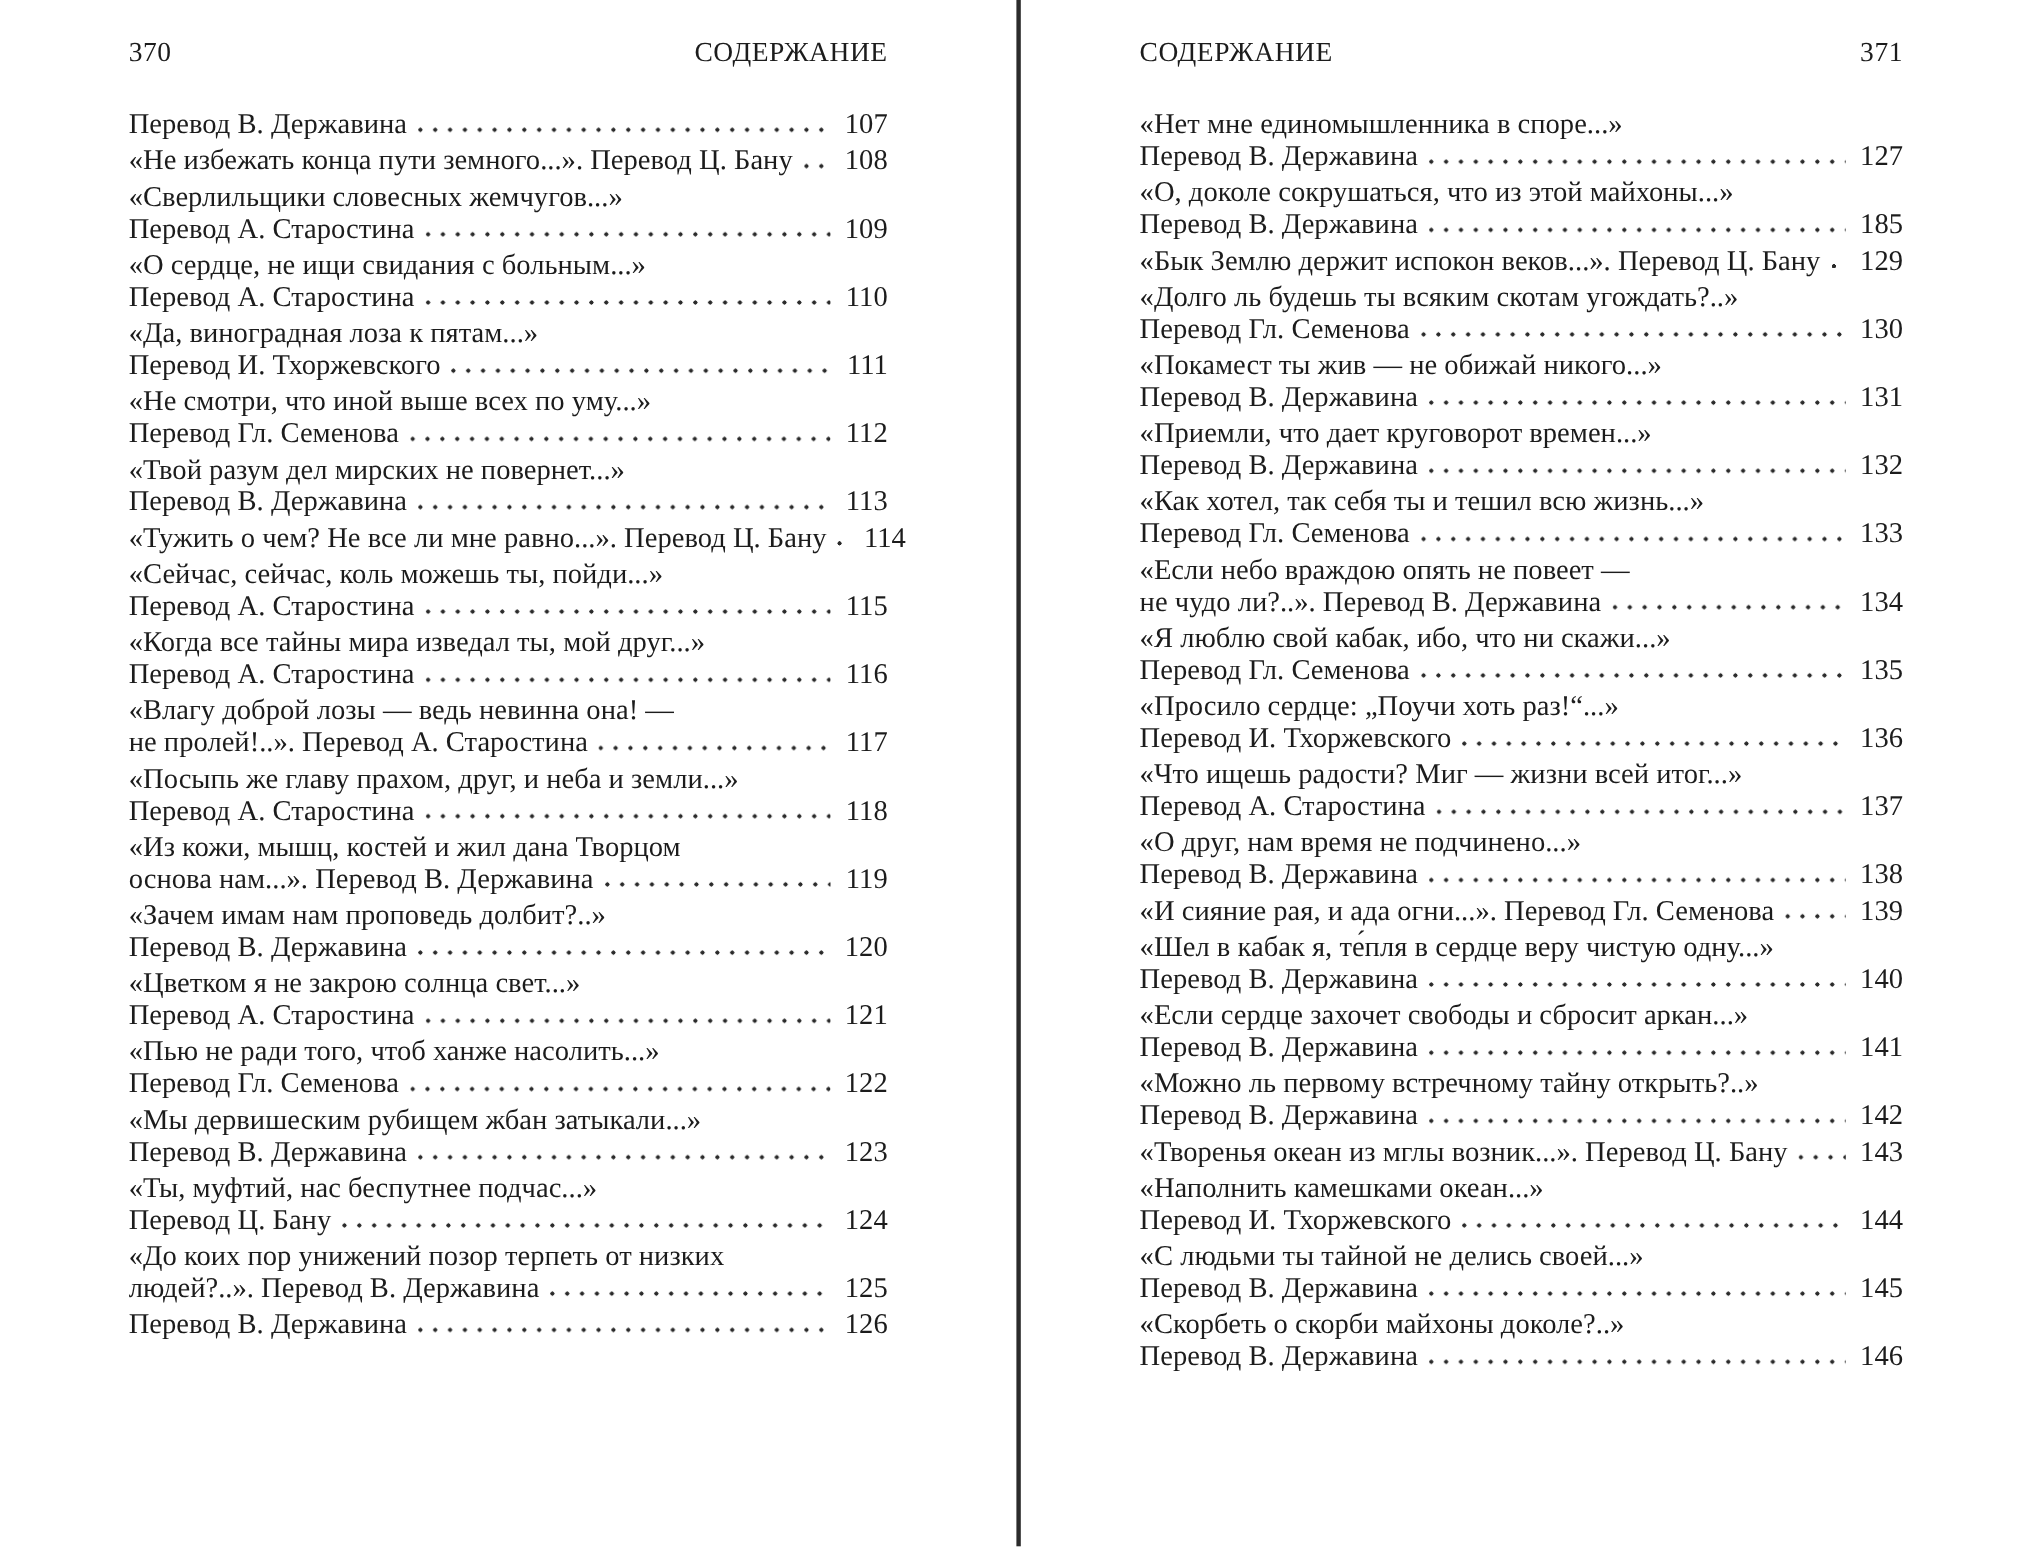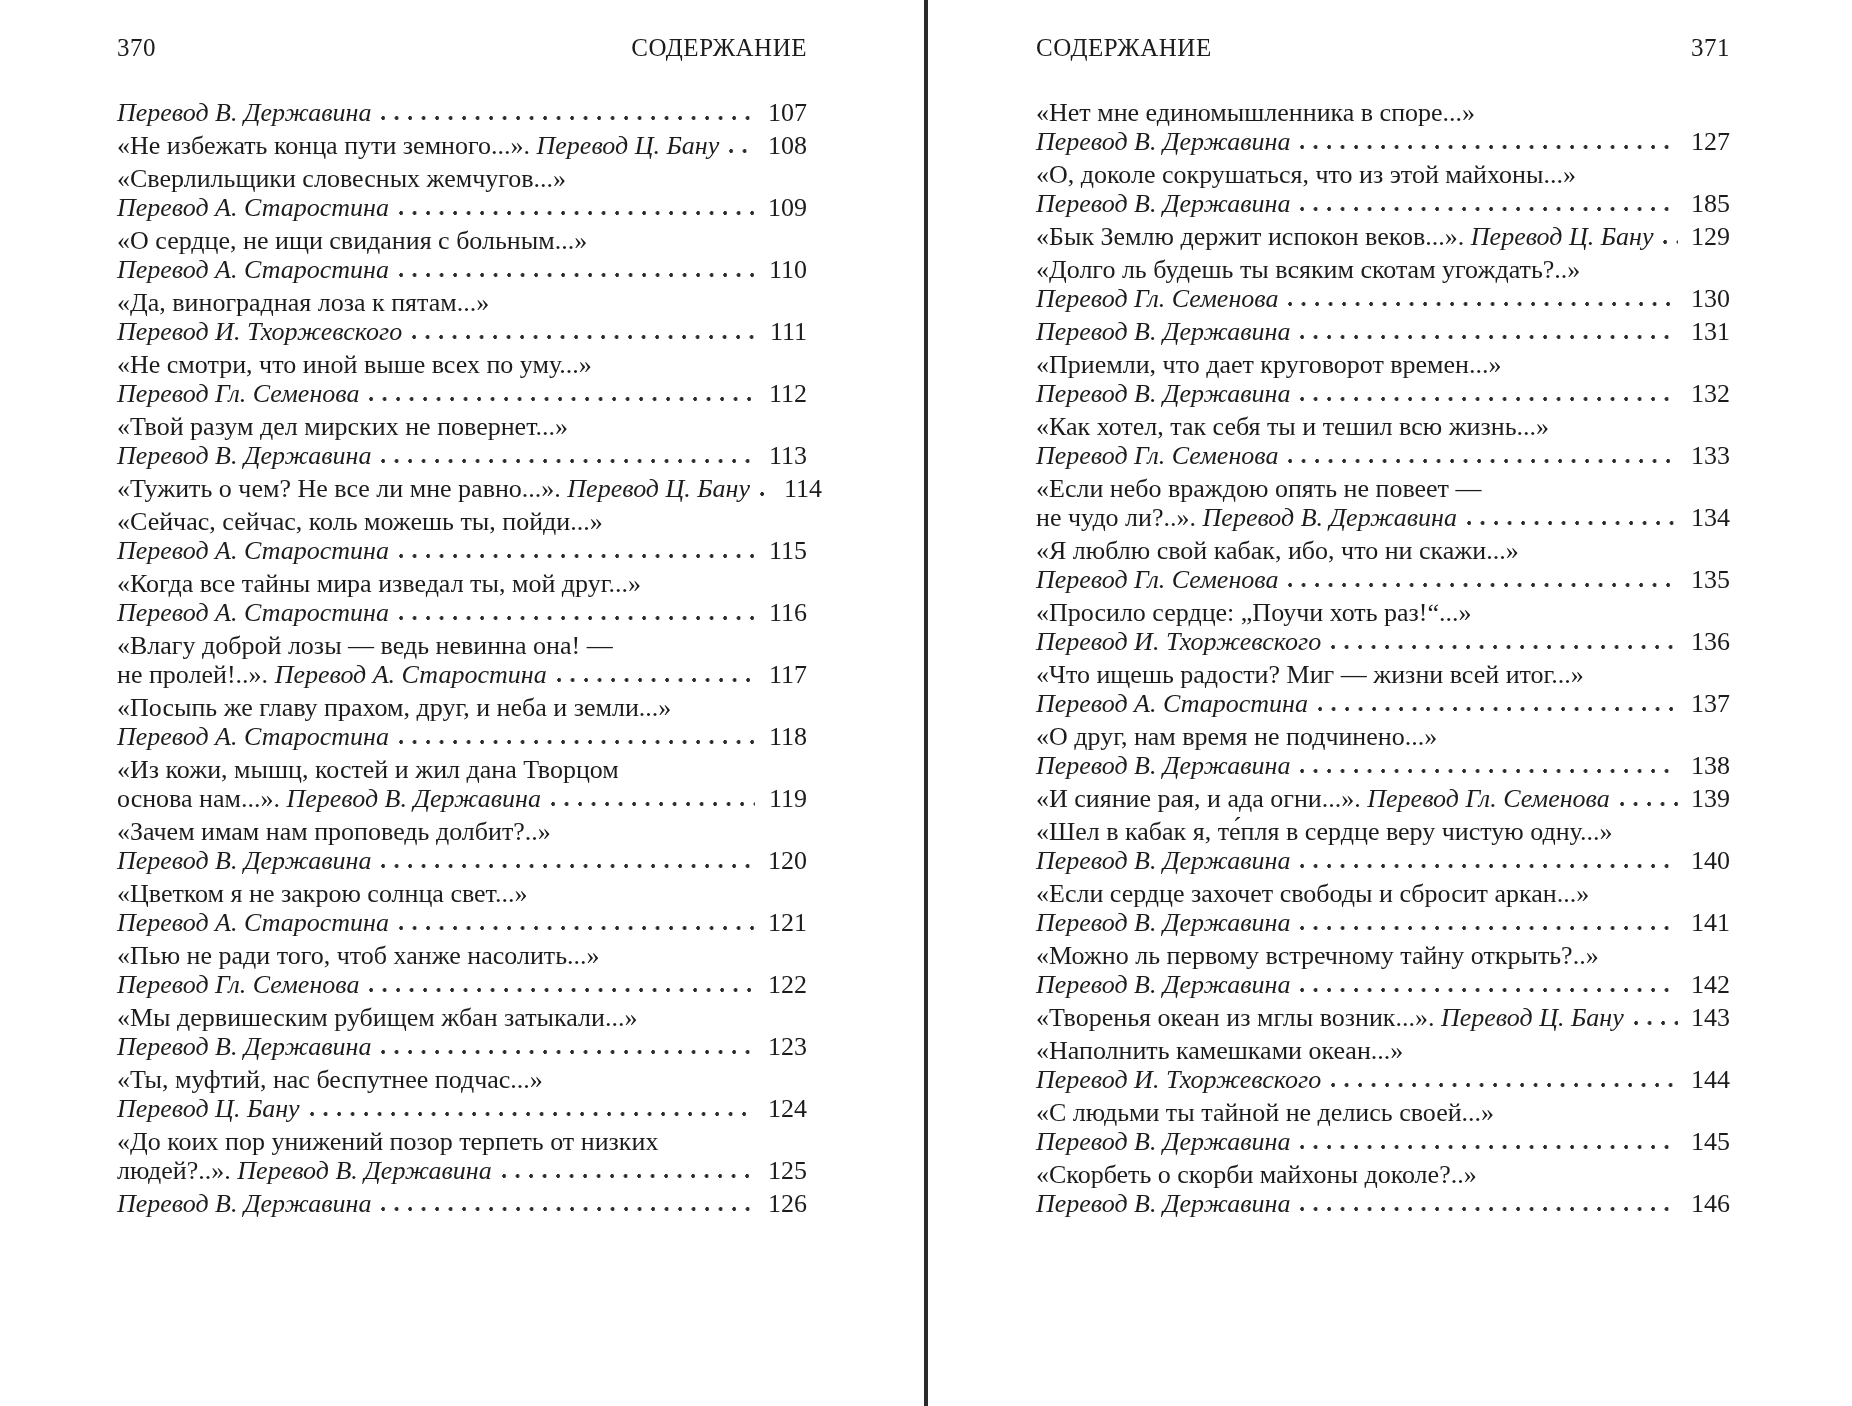--- a/index.html
+++ b/index.html
@@ -15,21 +15,21 @@
   .gutter-line{position:absolute;left:924px;top:0;width:4px;height:1406px;background:#2b2b2b}
   .running-head{
     display:flex;justify-content:space-between;align-items:baseline;
     font-size:25px;line-height:28px;letter-spacing:0.5px;margin-bottom:36px;
   }
   .entries{}
   .toc-entry{margin-bottom:4px}
   .toc-line{font-size:26px;line-height:29px}
   .toc-line-last{display:flex}
   .segs{white-space:nowrap}
-  .it{font-style:italic}
+  .it{}
   .leader{
     flex:1 1 auto;min-width:10px;margin-left:10px;margin-right:6px;
     align-self:flex-end;height:10px;margin-bottom:4px;
     background-image:radial-gradient(circle at 2.2px 50%, #2a2a2a 1.7px, rgba(0,0,0,0) 2.1px);
     background-size:13.5px 10px;background-repeat:repeat-x;background-position:0 50%;
   }
   .pnum{min-width:46px;text-align:right;white-space:nowrap}
 </style>
 </head>
 <body>
@@ -234,20 +234,21 @@
         </div>
         <div class="toc-entry">
           <div class="toc-line"><span class="segs"><span class="">«Долго ль будешь ты всяким скотам угождать?..»</span></span></div>
           <div class="toc-line toc-line-last">
             <span class="segs"><span class="it">Перевод Гл. Семенова</span></span>
             <span class="leader"></span>
             <span class="pnum">130</span>
           </div>
         </div>
         <div class="toc-entry">
+          <div class="toc-line"><span class="segs"><span class="">«Покамест ты жив — не обижай никого...»</span></span></div>
           <div class="toc-line toc-line-last">
             <span class="segs"><span class="it">Перевод В. Державина</span></span>
             <span class="leader"></span>
             <span class="pnum">131</span>
           </div>
         </div>
         <div class="toc-entry">
           <div class="toc-line"><span class="segs"><span class="">«Приемли, что дает круговорот времен...»</span></span></div>
           <div class="toc-line toc-line-last">
             <span class="segs"><span class="it">Перевод В. Державина</span></span>

